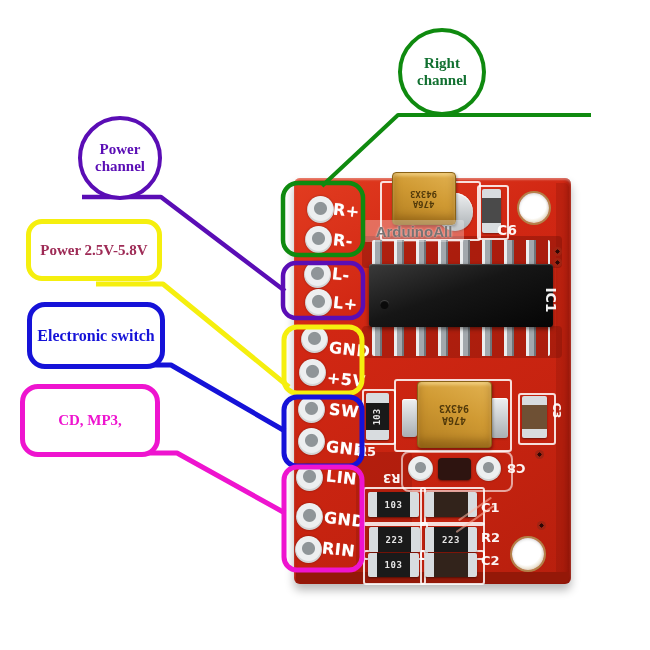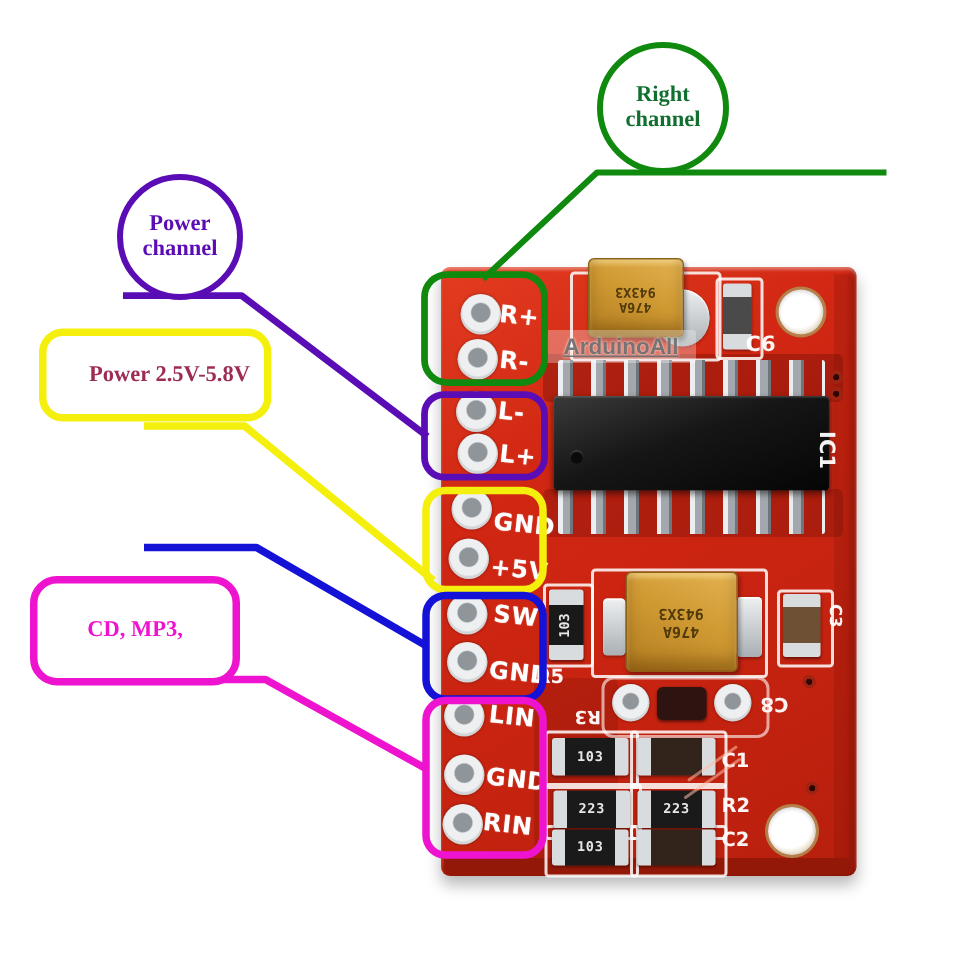--- a/index.html
+++ b/index.html
@@ -46,21 +46,21 @@
 
   
   .callout{display:flex;align-items:center;justify-content:center;text-align:center;
     background:#fff;font-weight:700;}
   .circle{border-radius:50%;}
   #right-callout{left:398px;top:28px;width:80px;height:80px;border:4px solid #0f8a0f;
     color:#117030;font-size:15px;line-height:1.15;}
   #left-callout{left:78px;top:116px;width:76px;height:76px;border:4px solid #5a0db5;
     color:#5a0db5;font-size:15px;line-height:1.15;}
   #power-callout{left:26px;top:219px;width:126px;height:52px;border:5px solid #f5ef0e;
-    border-radius:16px;color:#9e2b56;font-size:15px;padding-left:19px;}
+    border-radius:16px;color:#9e2b56;font-size:15px;}
   #switch-callout{left:27px;top:302px;width:128px;height:57px;border:5px solid #1512d8;
     border-radius:18px;color:#1512d8;font-size:16px;}
   #input-callout{left:20px;top:384px;width:130px;height:63px;border:5px solid #ee14cf;
     border-radius:18px;color:#ee14cf;font-size:15px;line-height:1.25;}
   #overlay{left:0;top:0;width:650px;height:650px;pointer-events:none;}
 </style>
 </head>
 <body>
 
 <div id="canvas">
@@ -170,21 +170,21 @@
     </div>
   <div class="abs smdc" style="left:425px;top:553px;width:52px;height:24px;"></div>
   <div class="abs silk" style="left:481px;top:500px;">C1</div>
   <div class="abs silk" style="left:481px;top:530px;">R2</div>
   <div class="abs silk" style="left:481px;top:553px;">C2</div>
 
   <div class="abs trace" style="left:455px;top:508px;width:40px;transform:rotate(-35deg);"></div>
   <div class="abs trace" style="left:452px;top:518px;width:46px;transform:rotate(-35deg);"></div>
 
   <div class="abs" style="left:364px;top:220px;width:100px;height:22px;background:rgba(255,255,255,.3);display:flex;align-items:center;justify-content:center;border-radius:2px;">
-    <span style="color:rgba(105,105,105,.9);font:700 15px 'Liberation Sans',sans-serif;text-shadow:0 0 2px rgba(255,255,255,.9);text-decoration:underline;">ArduinoAll</span>
+    <span style="color:rgba(105,105,105,.9);font:700 15px 'Liberation Sans',sans-serif;text-shadow:0 0 2px rgba(255,255,255,.9);">ArduinoAll</span>
   </div>
 
   <svg id="overlay" class="abs" viewBox="0 0 650 650">
     <polyline points="322,186 398,115 591,115" fill="none" stroke="#0f8a0f" stroke-width="4" stroke-linejoin="round"></polyline>
     <polyline points="82,197 161,197 285,291" fill="none" stroke="#5a0db5" stroke-width="4.5" stroke-linejoin="round"></polyline>
     <polyline points="96,284 163,284 289,387" fill="none" stroke="#f5ef0e" stroke-width="5" stroke-linejoin="round"></polyline>
     <polyline points="96,365 171,365 285,431" fill="none" stroke="#1512d8" stroke-width="5" stroke-linejoin="round"></polyline>
     <polyline points="95,453 177,453 285,513" fill="none" stroke="#ee14cf" stroke-width="5" stroke-linejoin="round"></polyline>
     <rect x="283" y="183" width="80" height="72" rx="15" fill="none" stroke="#0f8a0f" stroke-width="4.5"></rect>
     <rect x="283" y="263" width="80" height="55" rx="13" fill="none" stroke="#5a0db5" stroke-width="4.5"></rect>
@@ -201,19 +201,22 @@
   </div>
   <div id="left-callout" class="abs callout circle">
     <div>
       <div>Power</div>
       <div>channel</div>
     </div>
   </div>
   <div id="power-callout" class="abs callout">
     <div>Power 2.5V-5.8V</div>
   </div>
+  <div id="switch-callout" class="abs callout">
+    <div>Electronic switch</div>
+  </div>
   <div id="input-callout" class="abs callout">
     <div>
       <div>CD, MP3,</div>
     </div>
   </div>
 
 </div>
 
 </body></html>

